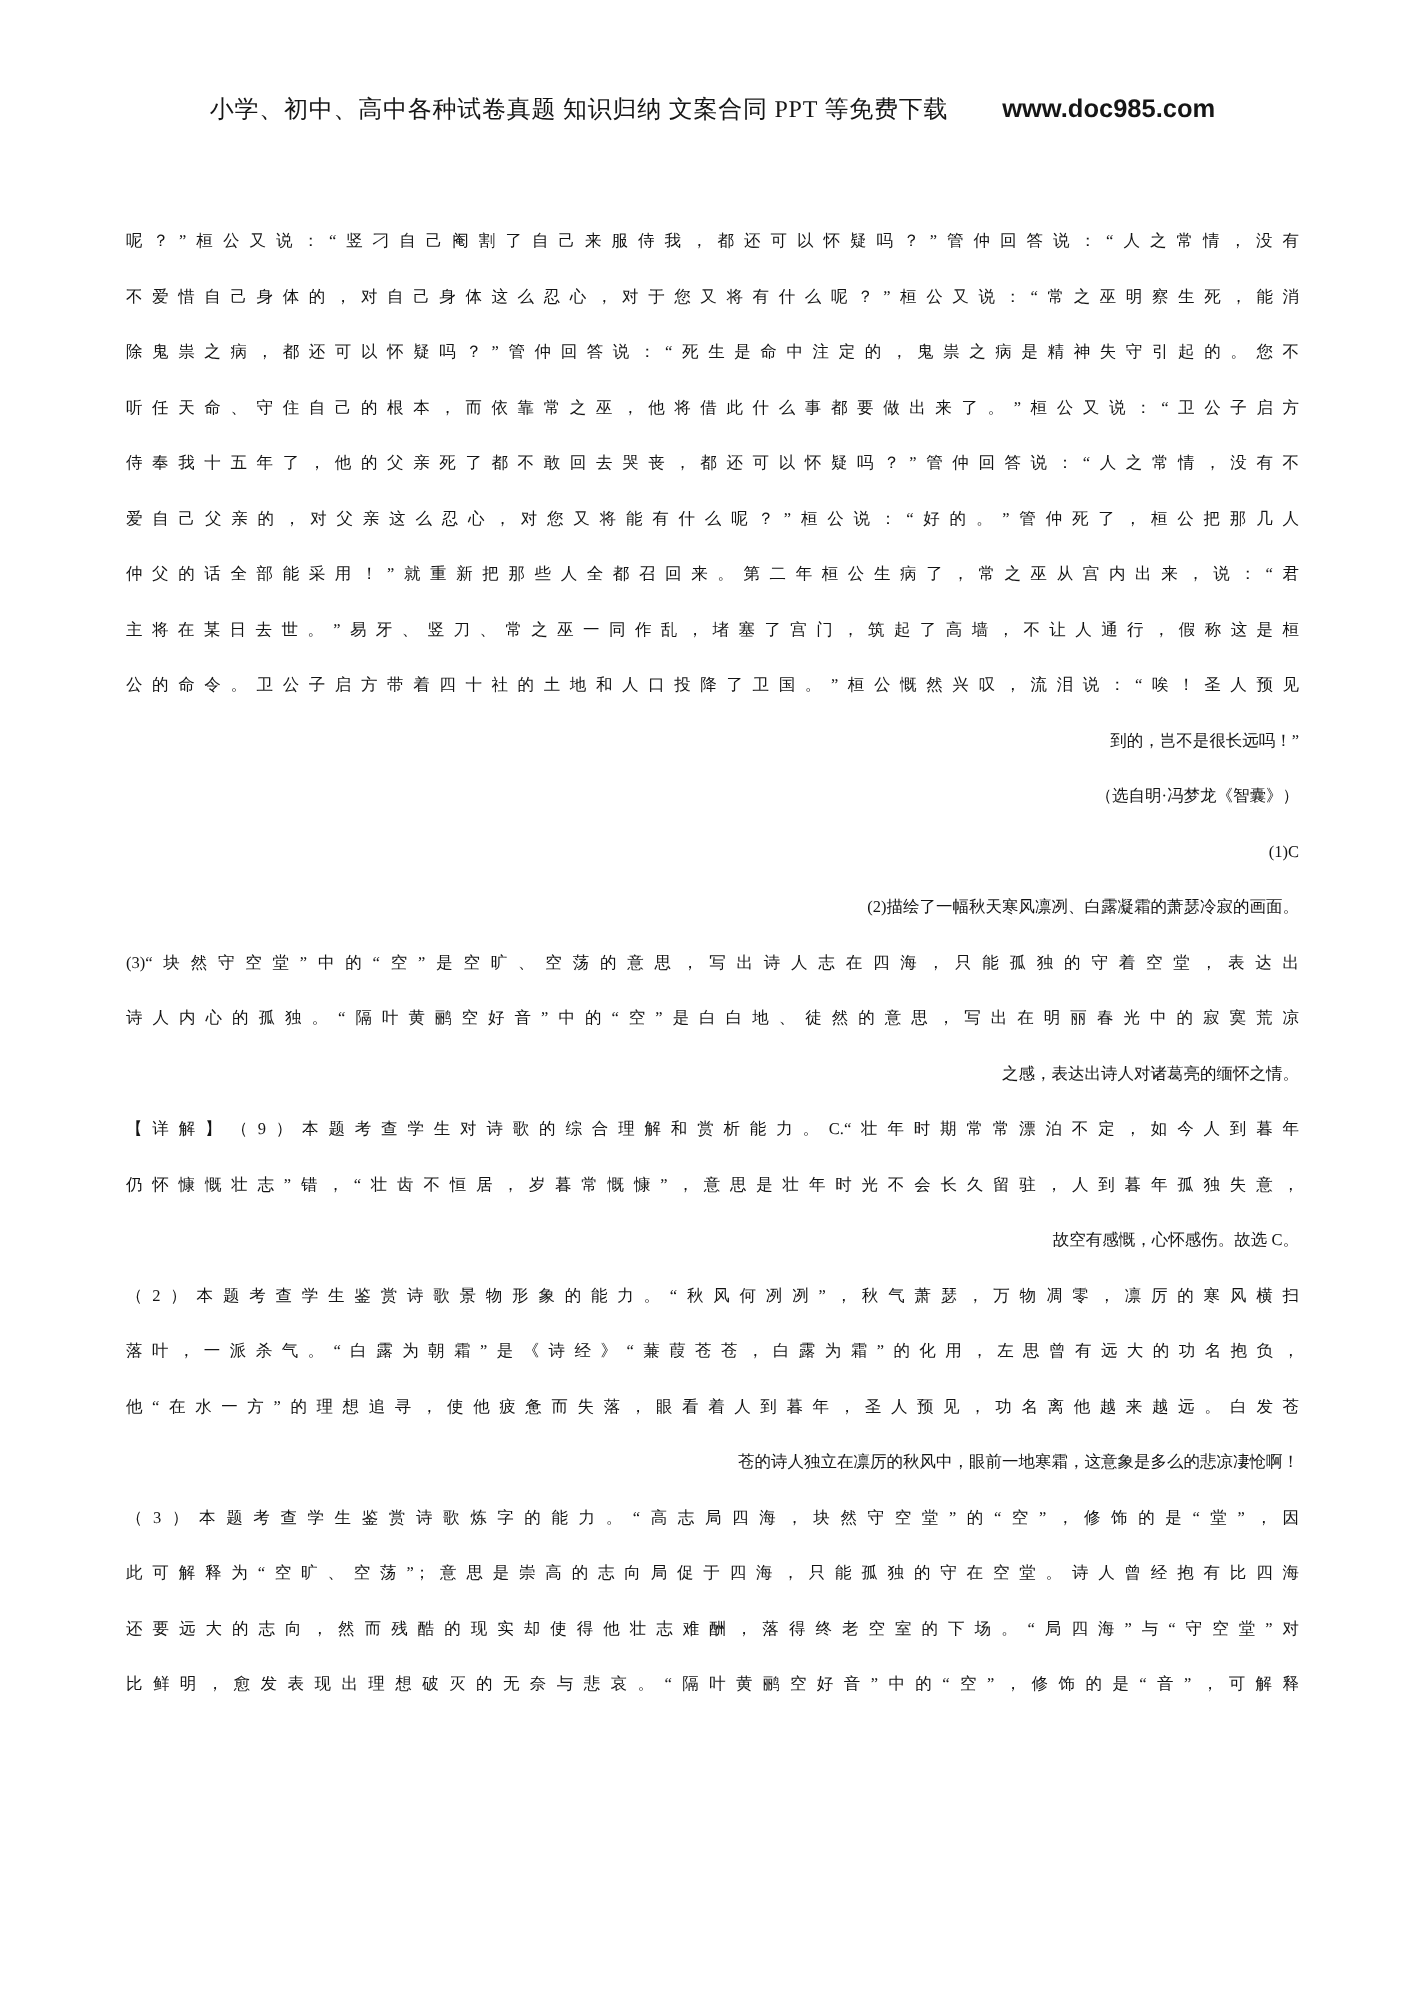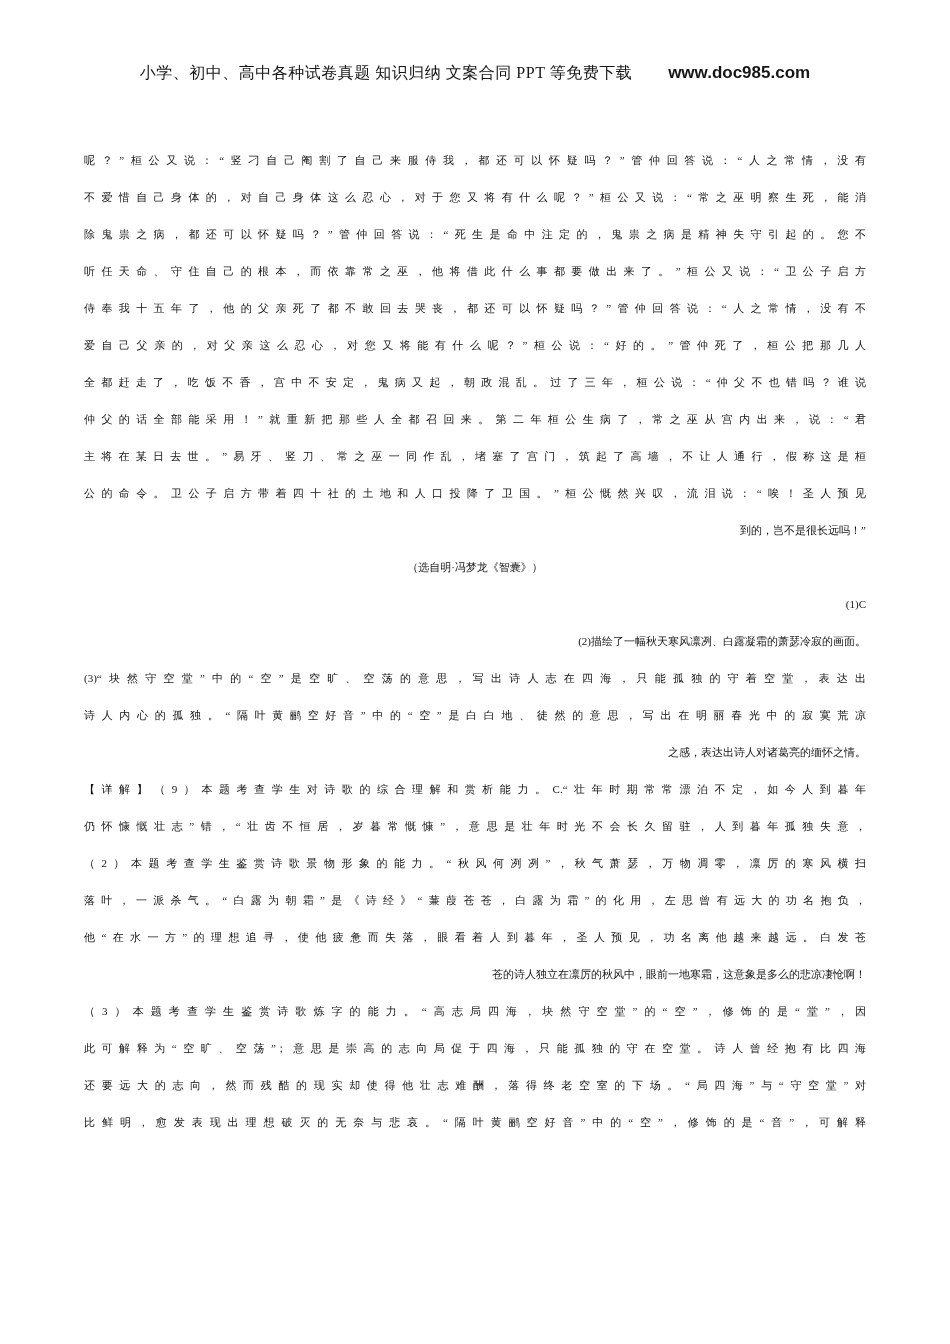--- a/index.html
+++ b/index.html
@@ -47,52 +47,52 @@
   .line.justify {
     white-space: normal;
     text-align: justify;
     text-align-last: justify;
     text-justify: inter-character;
   }
   .line.left {
     text-align: right;
   }
   .line.right {
-    text-align: center;
+    text-align: right;
   }
 </style>
 </head>
 <body>
 
 <div class="page">
   <div class="header">
     <span class="promo">小学、初中、高中各种试卷真题 知识归纳 文案合同 PPT 等免费下载</span><span class="site">www.doc985.com</span>
   </div>
 
   <div class="doc-body">
 
   <div class="line justify">呢？”桓公又说：“竖刁自己阉割了自己来服侍我，都还可以怀疑吗？”管仲回答说：“人之常情，没有</div>
       <div class="line justify">不爱惜自己身体的，对自己身体这么忍心，对于您又将有什么呢？”桓公又说：“常之巫明察生死，能消</div>
       <div class="line justify">除鬼祟之病，都还可以怀疑吗？”管仲回答说：“死生是命中注定的，鬼祟之病是精神失守引起的。您不</div>
       <div class="line justify">听任天命、守住自己的根本，而依靠常之巫，他将借此什么事都要做出来了。”桓公又说：“卫公子启方</div>
       <div class="line justify">侍奉我十五年了，他的父亲死了都不敢回去哭丧，都还可以怀疑吗？”管仲回答说：“人之常情，没有不</div>
       <div class="line justify">爱自己父亲的，对父亲这么忍心，对您又将能有什么呢？”桓公说：“好的。”管仲死了，桓公把那几人</div>
-      <div class="line justify">全都赶走了，吃饭不香，宫中不安定，鬼病又起，朝政混乱。过了三年，桓公说：“仲父不也错吗？谁说</div>
       <div class="line justify">仲父的话全部能采用！”就重新把那些人全都召回来。第二年桓公生病了，常之巫从宫内出来，说：“君</div>
       <div class="line justify">主将在某日去世。”易牙、竖刀、常之巫一同作乱，堵塞了宫门，筑起了高墙，不让人通行，假称这是桓</div>
       <div class="line justify">公的命令。卫公子启方带着四十社的土地和人口投降了卫国。”桓公慨然兴叹，流泪说：“唉！圣人预见</div>
       <div class="line left">到的，岂不是很长远吗！”</div>
       <div class="line right">（选自明·冯梦龙《智囊》）</div>
       <div class="line left">(1)C</div>
       <div class="line left">(2)描绘了一幅秋天寒风凛冽、白露凝霜的萧瑟冷寂的画面。</div>
       <div class="line justify">(3)“块然守空堂”中的“空”是空旷、空荡的意思，写出诗人志在四海，只能孤独的守着空堂，表达出</div>
       <div class="line justify">诗人内心的孤独。“隔叶黄鹂空好音”中的“空”是白白地、徒然的意思，写出在明丽春光中的寂寞荒凉</div>
       <div class="line left">之感，表达出诗人对诸葛亮的缅怀之情。</div>
       <div class="line justify">【详解】（9）本题考查学生对诗歌的综合理解和赏析能力。C.“壮年时期常常漂泊不定，如今人到暮年</div>
       <div class="line justify">仍怀慷慨壮志”错，“壮齿不恒居，岁暮常慨慷”，意思是壮年时光不会长久留驻，人到暮年孤独失意，</div>
+      <div class="line left">故空有感慨，心怀感伤。故选 C。</div>
       <div class="line justify">（2）本题考查学生鉴赏诗歌景物形象的能力。“秋风何冽冽”，秋气萧瑟，万物凋零，凛厉的寒风横扫</div>
       <div class="line justify">落叶，一派杀气。“白露为朝霜”是《诗经》“蒹葭苍苍，白露为霜”的化用，左思曾有远大的功名抱负，</div>
       <div class="line justify">他“在水一方”的理想追寻，使他疲惫而失落，眼看着人到暮年，圣人预见，功名离他越来越远。白发苍</div>
       <div class="line left">苍的诗人独立在凛厉的秋风中，眼前一地寒霜，这意象是多么的悲凉凄怆啊！</div>
       <div class="line justify">（3）本题考查学生鉴赏诗歌炼字的能力。“高志局四海，块然守空堂”的“空”，修饰的是“堂”，因</div>
       <div class="line justify">此可解释为“空旷、空荡”；意思是崇高的志向局促于四海，只能孤独的守在空堂。诗人曾经抱有比四海</div>
       <div class="line justify">还要远大的志向，然而残酷的现实却使得他壮志难酬，落得终老空室的下场。“局四海”与“守空堂”对</div>
       <div class="line justify">比鲜明，愈发表现出理想破灭的无奈与悲哀。“隔叶黄鹂空好音”中的“空”，修饰的是“音”，可解释</div>
     </div>
 </div>

